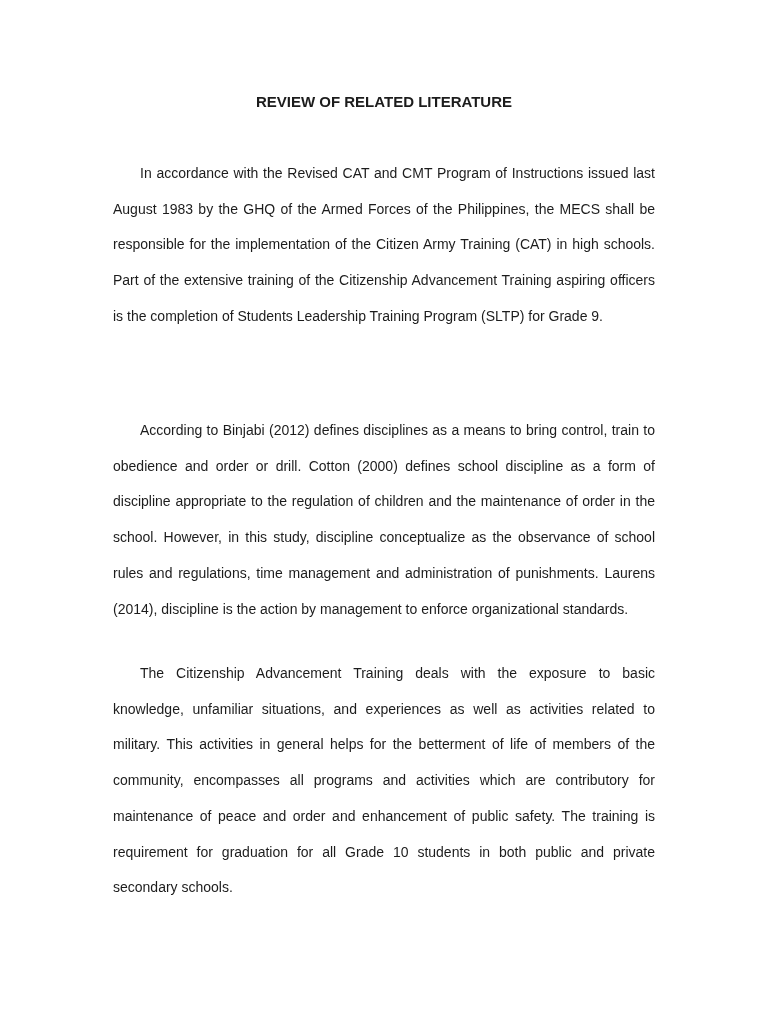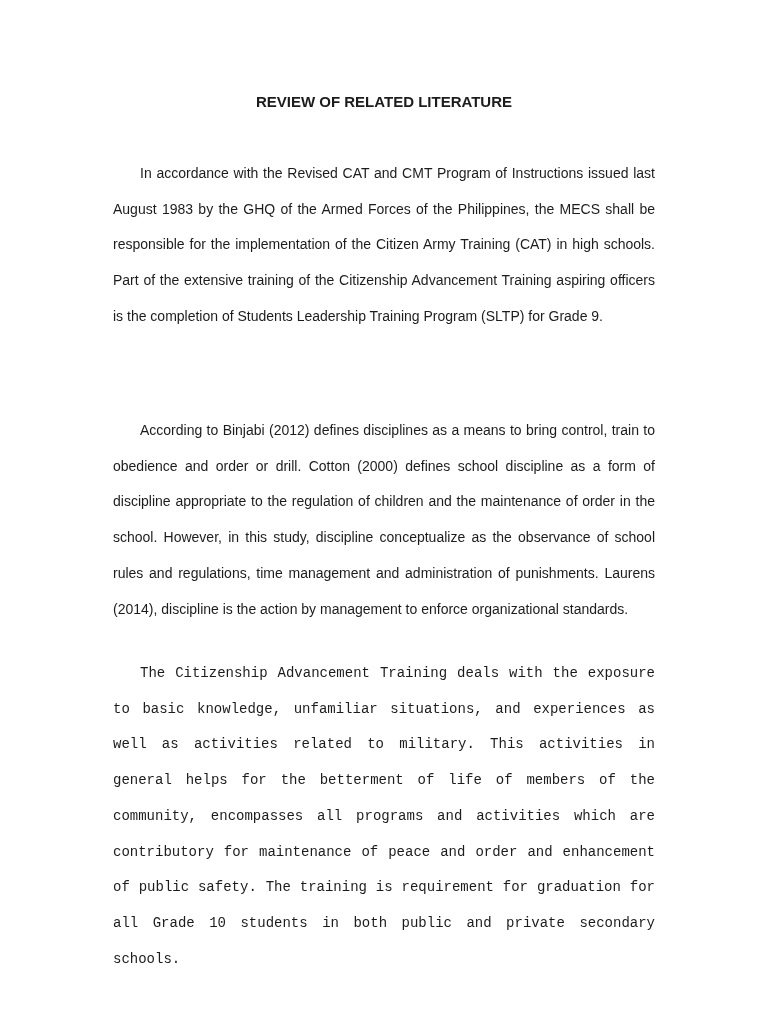--- a/index.html
+++ b/index.html
@@ -37,21 +37,21 @@
       left: 0;
       width: 542px;
       margin: 0;
       font-size: 14px;
       line-height: 35.7px;
       text-align: justify;
       text-indent: 27px;
     }
     #p1 { top: 156px; }
     #p2 { top: 413px; }
-    #p3 { top: 656px; font-family: Liberation Mono, monospace; }
+    #p3 { top: 656px; }
   </style>
 </head>
 <body>
 
 <div class="page">
   <h1 class="title">REVIEW OF RELATED LITERATURE</h1>
   <p class="para" id="p1">In accordance with the Revised CAT and CMT Program of Instructions issued last August 1983 by the GHQ of the Armed Forces of the Philippines, the MECS shall be responsible for the implementation of the Citizen Army Training (CAT) in high schools. Part of the extensive training of the Citizenship Advancement Training aspiring officers is the completion of Students Leadership Training Program (SLTP) for Grade 9.</p>
   <p class="para" id="p2">According to Binjabi (2012) defines disciplines as a means to bring control, train to obedience and order or drill. Cotton (2000) defines school discipline as a form of discipline appropriate to the regulation of children and the maintenance of order in the school. However, in this study, discipline conceptualize as the observance of school rules and regulations, time management and administration of punishments. Laurens (2014), discipline is the action by management to enforce organizational standards.</p>
   <p class="para" id="p3">The Citizenship Advancement Training deals with the exposure to basic knowledge, unfamiliar situations, and experiences as well as activities related to military. This activities in general helps for the betterment of life of members of the community, encompasses all programs and activities which are contributory for maintenance of peace and order and enhancement of public safety. The training is requirement for graduation for all Grade 10 students in both public and private secondary schools.</p>
 </div>

